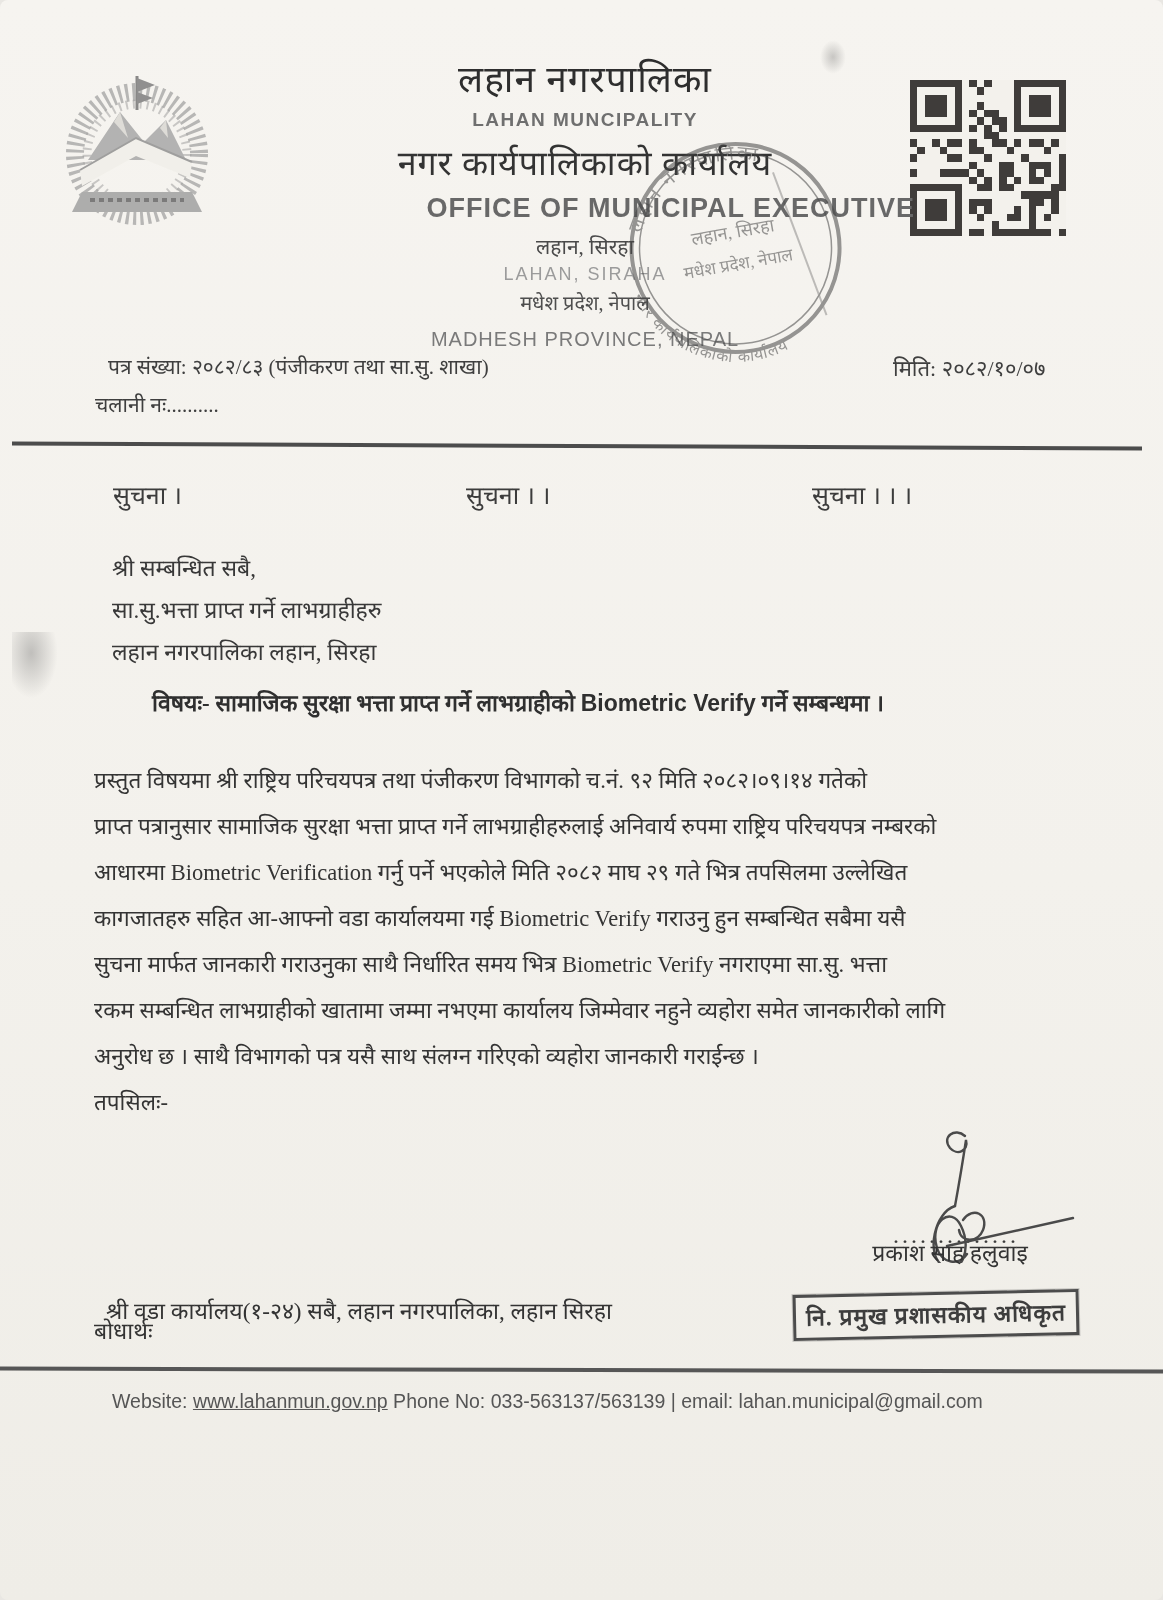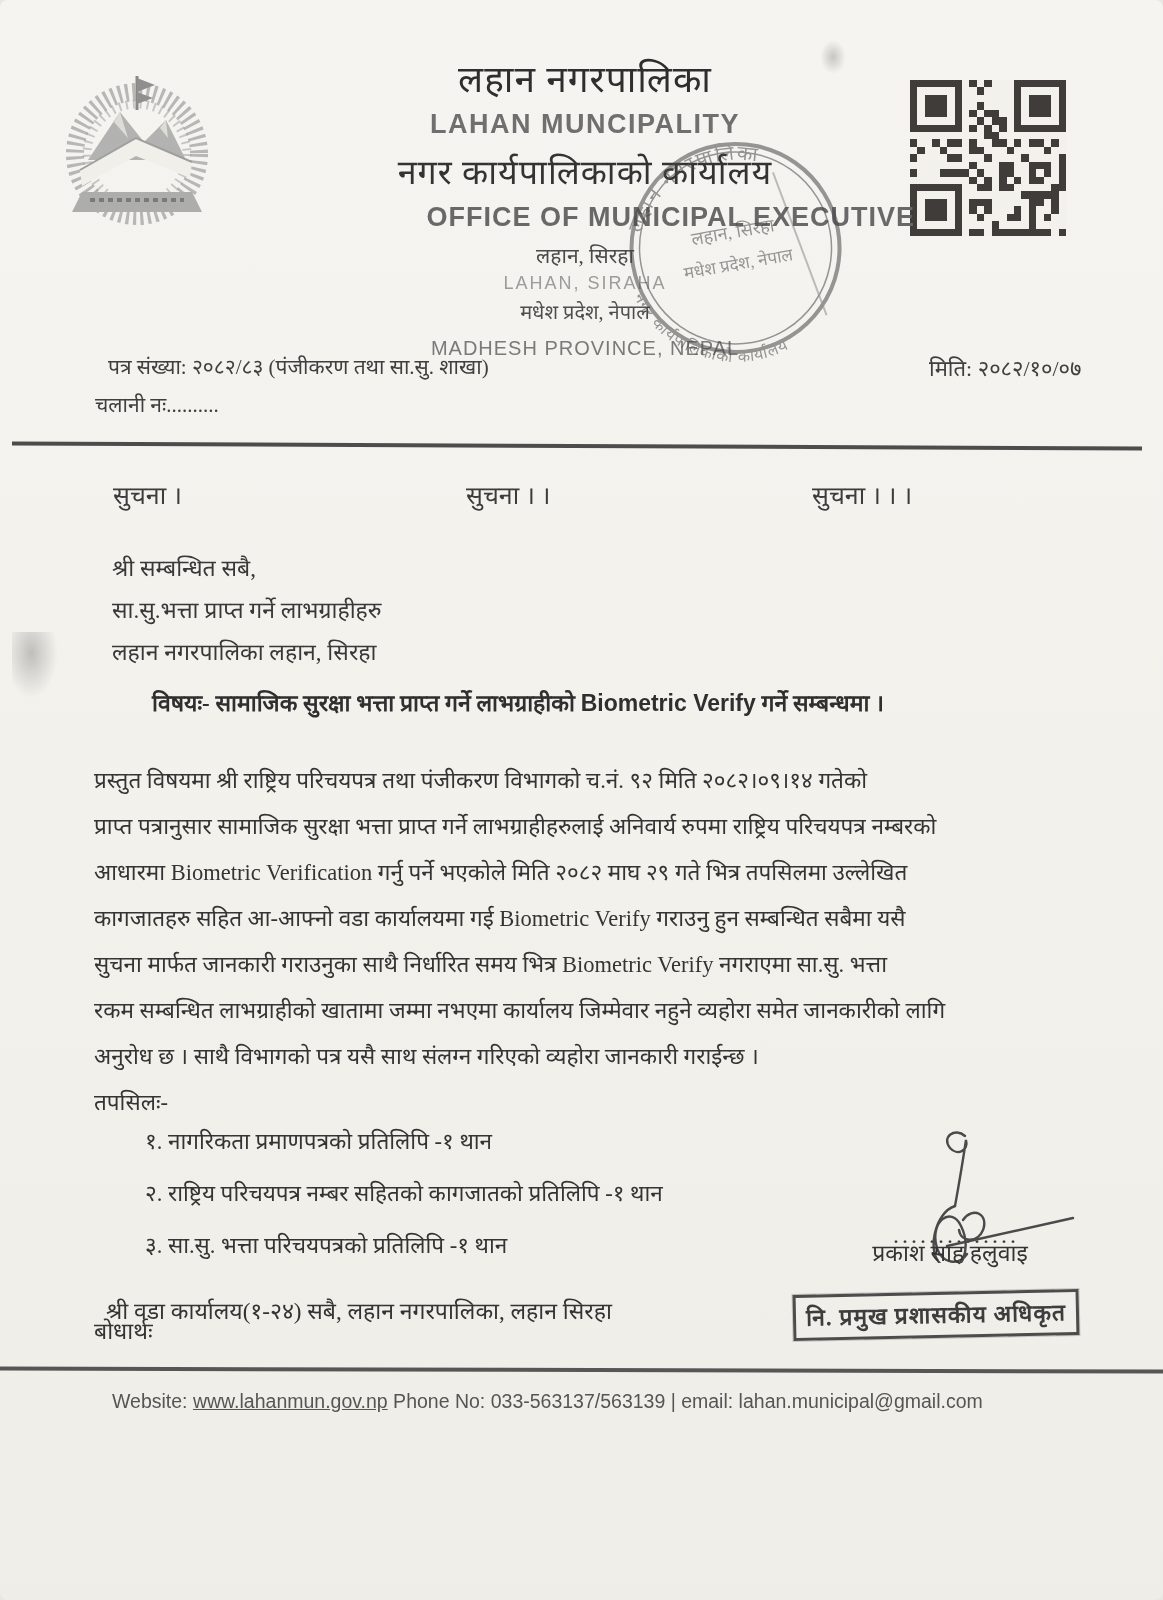--- a/index.html
+++ b/index.html
@@ -11,33 +11,33 @@
     border-radius:8px;
   }
   .np{font-family:"Liberation Serif","DejaVu Serif",serif;}
   .en{font-family:"Liberation Sans","DejaVu Sans",sans-serif;}
 
   
   .emblem{position:absolute;left:44px;top:58px;width:186px;height:182px;opacity:.8;}
   .qr{position:absolute;left:910px;top:80px;width:156px;height:156px;}
   .head-center{position:absolute;left:255px;top:52px;width:660px;text-align:center;}
   .h-np-title{font-size:37px;color:#2e2e2e;letter-spacing:1px;}
-  .h-en-title{font-size:27px;font-weight:bold;color:#6f6f6f;letter-spacing:1.5px;margin-top:6px;}
+  .h-en-title{font-size:19px;font-weight:bold;color:#6f6f6f;letter-spacing:1.5px;margin-top:6px;}
   .h-np-office{font-size:34px;color:#333;margin-top:8px;letter-spacing:1px;}
   .h-en-office{font-size:27px;font-weight:bold;color:#686868;letter-spacing:1px;margin-top:8px;text-align:right;}
   .h-np-place{font-size:21px;color:#4a4a4a;margin-top:8px;}
   .h-en-place{font-size:18px;color:#9b9b9b;letter-spacing:2px;margin-top:4px;}
   .h-np-prov{font-size:20px;color:#4e4e4e;margin-top:4px;}
   .h-en-prov{font-size:20px;color:#7a7a7a;letter-spacing:1px;margin-top:12px;}
   .round-stamp{position:absolute;left:575px;top:120px;width:320px;height:250px;
     transform:rotate(-10deg);opacity:.55;pointer-events:none;}
 
   
   .ref-no{position:absolute;left:108px;top:352px;font-size:21px;color:#3f3f3f;}
-  .letter-date{position:absolute;left:893px;top:352px;font-size:22px;color:#3f3f3f;margin-left:36px;}
+  .letter-date{position:absolute;left:893px;top:352px;font-size:22px;color:#3f3f3f;}
   .dispatch-no{position:absolute;left:95px;top:390px;font-size:21px;color:#3f3f3f;}
   .rule-top{position:absolute;left:12px;top:444px;width:1130px;height:4px;background:#4c4c4c;transform:rotate(.25deg);}
 
   
   .notice{position:absolute;top:477px;font-size:25px;color:#3c3c3c;}
   .notice-1{left:113px;} .notice-2{left:466px;text-align:center;} .notice-3{left:812px;}
 
   
   .addressee{position:absolute;left:112px;top:548px;font-size:23px;line-height:42px;color:#383838;}
 
@@ -354,25 +354,20 @@
     <div>प्रस्तुत विषयमा श्री राष्ट्रिय परिचयपत्र तथा पंजीकरण विभागको च.नं. ९२ मिति २०८२।०९।१४ गतेको</div>
     <div>प्राप्त पत्रानुसार सामाजिक सुरक्षा भत्ता प्राप्त गर्ने लाभग्राहीहरुलाई अनिवार्य रुपमा राष्ट्रिय परिचयपत्र नम्बरको</div>
     <div>आधारमा Biometric Verification गर्नु पर्ने भएकोले मिति २०८२ माघ २९ गते भित्र तपसिलमा उल्लेखित</div>
     <div>कागजातहरु सहित आ-आफ्नो वडा कार्यालयमा गई Biometric Verify गराउनु हुन सम्बन्धित सबैमा यसै</div>
     <div>सुचना मार्फत जानकारी गराउनुका साथै निर्धारित समय भित्र Biometric Verify  नगराएमा सा.सु. भत्ता</div>
     <div>रकम सम्बन्धित लाभग्राहीको खातामा जम्मा नभएमा कार्यालय जिम्मेवार नहुने व्यहोरा समेत जानकारीको लागि</div>
     <div>अनुरोध छ । साथै विभागको पत्र यसै साथ संलग्न गरिएको व्यहोरा जानकारी गराईन्छ ।</div>
     <div>तपसिलः-</div>
   </div>
 
-  <div class="np tapasil-list">
-    <div>१. नागरिकता प्रमाणपत्रको प्रतिलिपि -१ थान</div>
-    <div>२. राष्ट्रिय परिचयपत्र नम्बर सहितको कागजातको प्रतिलिपि -१ थान</div>
-    <div>३. सा.सु. भत्ता परिचयपत्रको प्रतिलिपि -१ थान</div>
-  </div>
 
   <div class="np sig-dots">..............</div>
   <svg class="sig-scribble" viewBox="0 0 190 135">
     <g fill="none" stroke="#4a4a4a" stroke-width="2.4" stroke-linecap="round">
       <path d="M70 8 c-10 -9 -24 1 -15 12 c7 8 19 3 16 -8 c-3 20 -7 44 -11 66"></path>
       <path d="M60 78 c-20 6 -30 48 -12 60 c17 11 30 -16 18 -40 c-10 -21 -32 -4 -24 22 c5 16 22 18 30 6"></path>
       <path d="M68 92 c10 -14 26 -6 20 10 c-5 13 -22 13 -24 0"></path>
       <path d="M52 118 L178 90"></path>
     </g>
   </svg>

